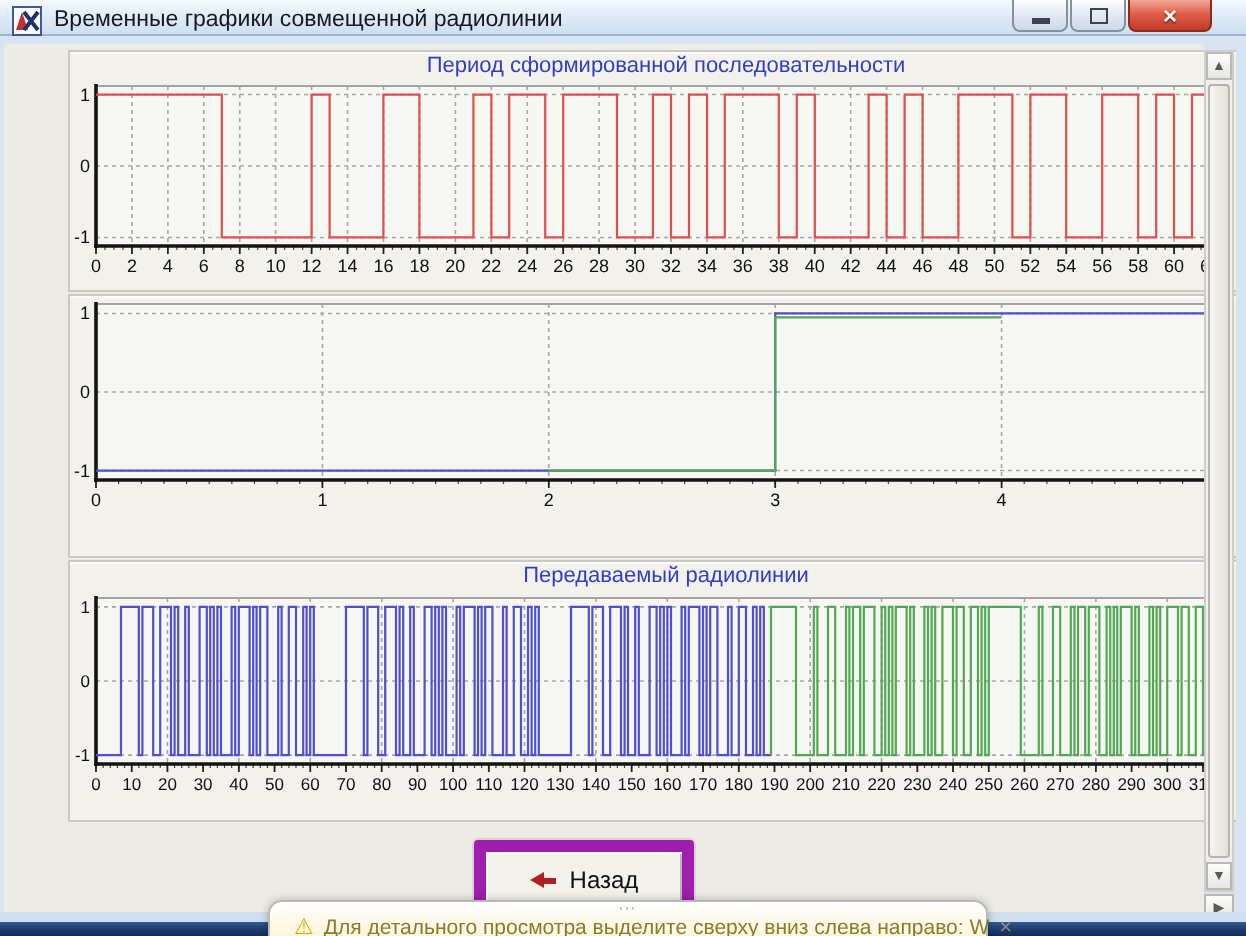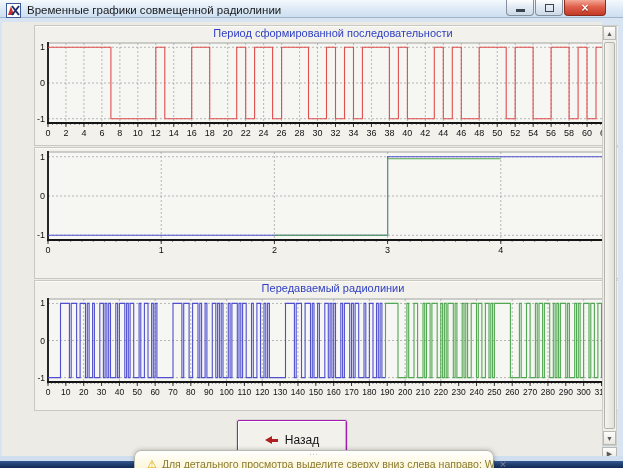--- a/index.html
+++ b/index.html
@@ -30,21 +30,21 @@
   .panel{position:absolute;left:3px;width:598px;background:#f2f1ec;
     border:1px solid #c9c8c2;box-shadow:inset 0 1px 0 #fbfbf8;margin-left:31px;}
   .p1{top:25px;height:121px;}
   .p2{top:147px;height:132px;}
   .p3{top:280px;height:131px;}
   .chart-title{height:15px;line-height:15px;text-align:center;font-size:11px;color:#2f3fc0;}
   svg{display:block;}
   svg text{font-family:"Liberation Sans",sans-serif;fill:#101010;}
   
   .back{position:absolute;left:237px;top:420px;width:110px;height:40px;
-    background:#f2f1ec;border:1px solid #a21caf;border-radius:2px;
+    background:#f2f1ec;border:6px solid #a21caf;border-radius:2px;
     box-shadow:inset 1px 1px 0 #ffffff, inset -1px -1px 0 #b9b8b2, 0 0 0 1px #d7d6d0;
     display:flex;align-items:center;justify-content:center;gap:6px;
     font-family:"Liberation Sans",sans-serif;font-size:12px;color:#111;cursor:pointer;}
   .arrow-left{position:relative;width:14px;height:9px;}
   .arrow-left:before{content:"";position:absolute;left:0;top:0;
     border-top:4.5px solid transparent;border-bottom:4.5px solid transparent;border-right:7px solid #b02020;}
   .arrow-left:after{content:"";position:absolute;left:6px;top:3px;width:7px;height:3px;background:#b02020;}
   
   .vscroll{position:absolute;left:602px;top:25px;width:15px;height:421px;
     background:#f0efeb;border:1px solid #cfcec8;}

